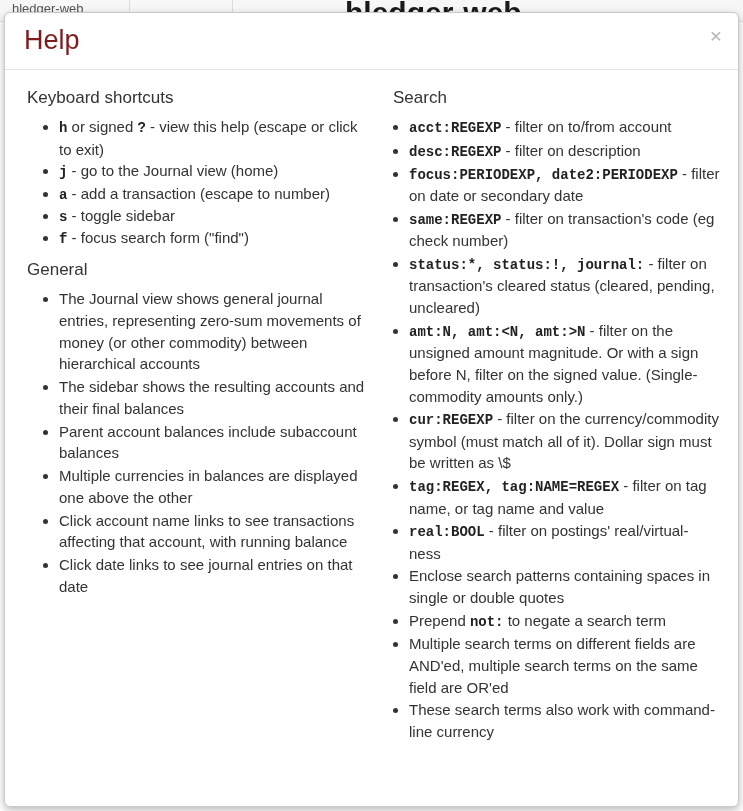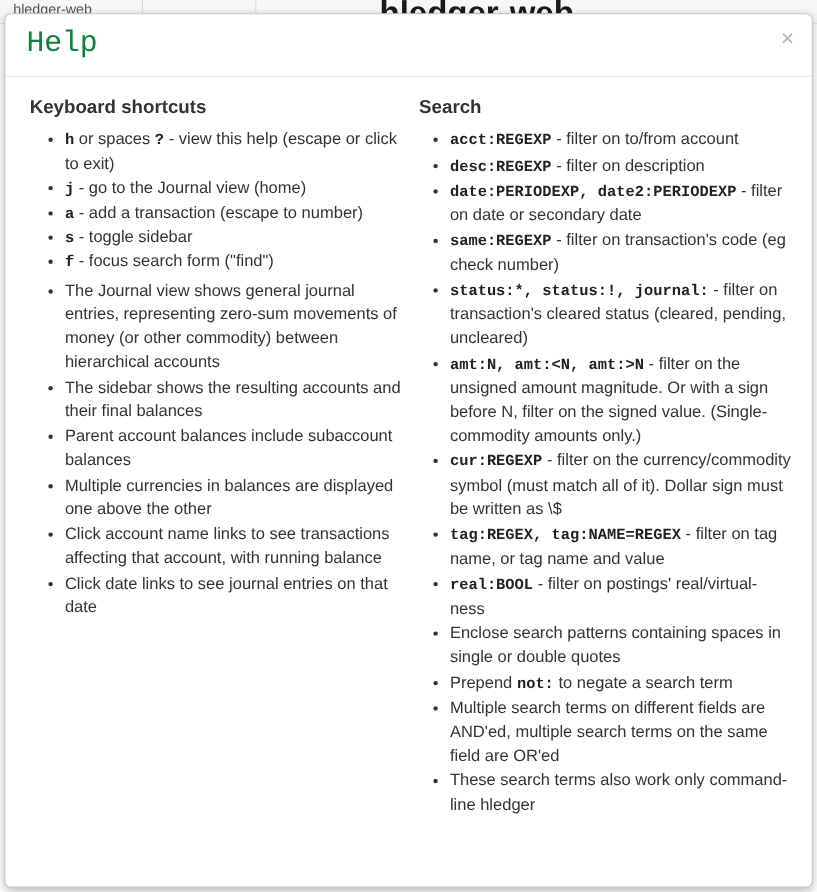--- a/index.html
+++ b/index.html
@@ -78,23 +78,22 @@
   #modal-header {
     position: relative;
     height: 57px;
     border-bottom: 1px solid #e5e5e5;
   }
   #modal-title {
     position: absolute;
     left: 19px;
     top: 13px;
     font-size: 27px;
-    color: #15803d;
+    color: #7f1d1d;
     line-height: 1.1;
-    font-family: Liberation Mono, monospace;
   }
   #modal-close {
     position: absolute;
     right: 16px;
     top: 12px;
     font-size: 21px;
     line-height: 1;
     color: #b5b5b5;
     background: none;
     border: none;
@@ -106,21 +105,21 @@
     padding: 16px 18px 10px 18px;
     display: flex;
     gap: 0;
   }
   .col { }
   .col-left { width: 362px; padding-right: 8px; }
   .col-right { width: 355px; }
 
   h4.section {
     font-size: 17px;
-    font-weight: bold;
+    font-weight: normal;
     color: #333;
     margin: 10px 0 8px 4px;
     line-height: 1.2;
   }
   h4.section.first { margin-top: 2px; }
 
   ul.bullets {
     margin: 0 0 4px 0;
     padding-left: 36px;
     list-style: disc;
@@ -134,21 +133,21 @@
   ul.bullets.tight li { margin-bottom: 0px; }
 
   code, .kbd {
     font-family: "Liberation Mono", monospace;
     font-size: 14px;
     font-weight: bold;
     color: #222;
   }
   .col-right ul.bullets li { line-height: 1.45; }
   .col-right ul.bullets { padding-left: 34px; }
-  .col-right h4.section { margin-left: 6px; }
+  .col-right h4.section { margin-left: 18px; }
 </style>
 </head>
 <body>
 
 <div id="page-bg">
   <div id="bg-navbar"></div>
   <div id="bg-brand">hledger-web</div>
   <div id="bg-sidebar-edge"></div>
   <div id="bg-sidebar-edge2"></div>
   <div id="bg-heading">hledger-web</div>
@@ -162,36 +161,37 @@
   </div>
 
   <div id="modal-body">
 
     <div class="col col-left">
 
       <h4 class="section first">Keyboard shortcuts</h4>
 
       <ul class="bullets tight">
         <li>
-          <code>h</code><span> or spaces </span><code>?</code><span> - view this help (escape or click to exit)</span>
+          <code>h</code><span> or signed </span><code>?</code><span> - view this help (escape or click to exit)</span>
         </li>
         <li>
           <code>j</code><span> - go to the Journal view (home)</span>
         </li>
         <li>
           <code>a</code><span> - add a transaction (escape to number)</span>
         </li>
         <li>
           <code>s</code><span> - toggle sidebar</span>
         </li>
         <li>
           <code>f</code><span> - focus search form ("find")</span>
         </li>
       </ul>
 
+      <h4 class="section">General</h4>
 
       <ul class="bullets">
         <li>The Journal view shows general journal entries, representing zero-sum movements of money (or other commodity) between hierarchical accounts</li>
         <li>The sidebar shows the resulting accounts and their final balances</li>
         <li>Parent account balances include subaccount balances</li>
         <li>Multiple currencies in balances are displayed one above the other</li>
         <li>Click account name links to see transactions affecting that account, with running balance</li>
         <li>Click date links to see journal entries on that date</li>
       </ul>
 
@@ -202,21 +202,21 @@
       <h4 class="section first">Search</h4>
 
       <ul class="bullets">
         <li>
           <code>acct:REGEXP</code><span> - filter on to/from account</span>
         </li>
         <li>
           <code>desc:REGEXP</code><span> - filter on description</span>
         </li>
         <li>
-          <code>date:PERIODEXP, date2:PERIODEXP</code><span> - filter on date or secondary date</span>
+          <code>focus:PERIODEXP, date2:PERIODEXP</code><span> - filter on date or secondary date</span>
         </li>
         <li>
           <code>same:REGEXP</code><span> - filter on transaction's code (eg check number)</span>
         </li>
         <li>
           <code>status:*, status:!, journal:</code><span> - filter on transaction's cleared status (cleared, pending, uncleared)</span>
         </li>
         <li>
           <code>amt:N, amt:&lt;N, amt:&gt;N</code><span> - filter on the unsigned amount magnitude. Or with a sign before N, filter on the signed value. (Single-commodity amounts only.)</span>
         </li>
@@ -227,19 +227,19 @@
           <code>tag:REGEX, tag:NAME=REGEX</code><span> - filter on tag name, or tag name and value</span>
         </li>
         <li>
           <code>real:BOOL</code><span> - filter on postings' real/virtual-ness</span>
         </li>
         <li>Enclose search patterns containing spaces in single or double quotes</li>
         <li>
           <span>Prepend </span><code>not:</code><span> to negate a search term</span>
         </li>
         <li>Multiple search terms on different fields are AND'ed, multiple search terms on the same field are OR'ed</li>
-        <li>These search terms also work only command-line hledger</li>
+        <li>These search terms also work with command-line currency</li>
       </ul>
 
     </div>
 
   </div>
 </div>
 
 </body></html>

